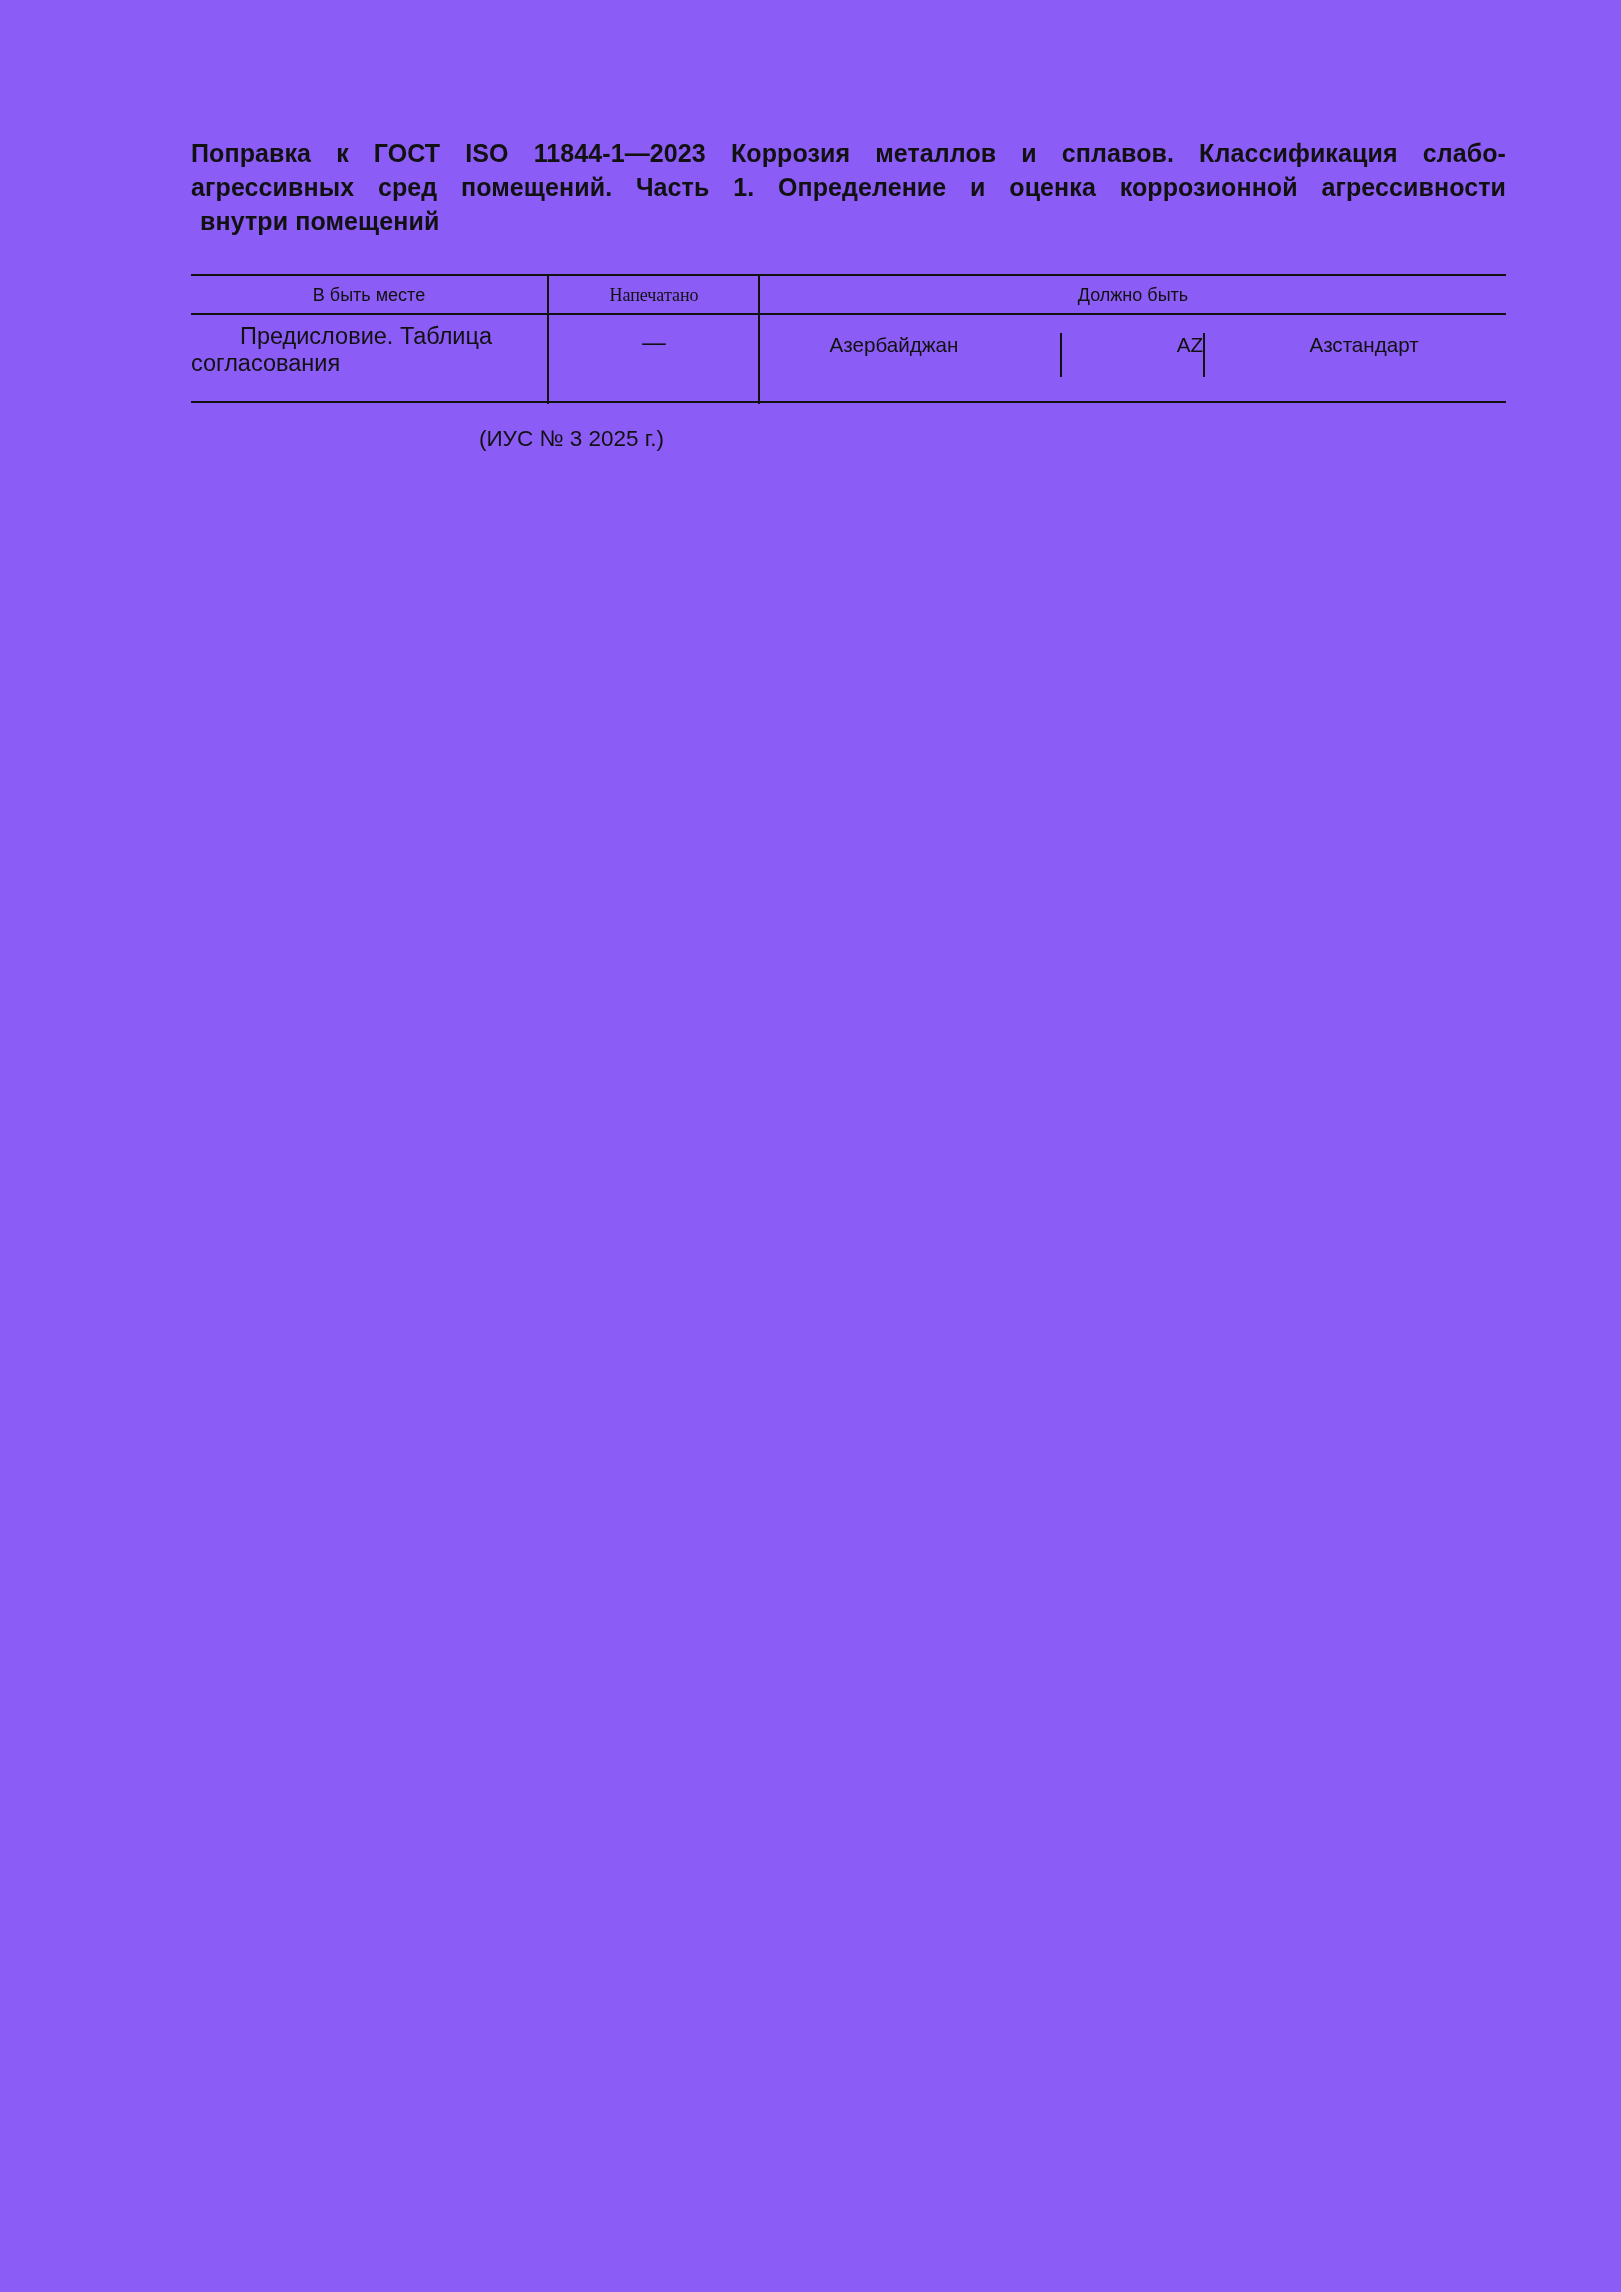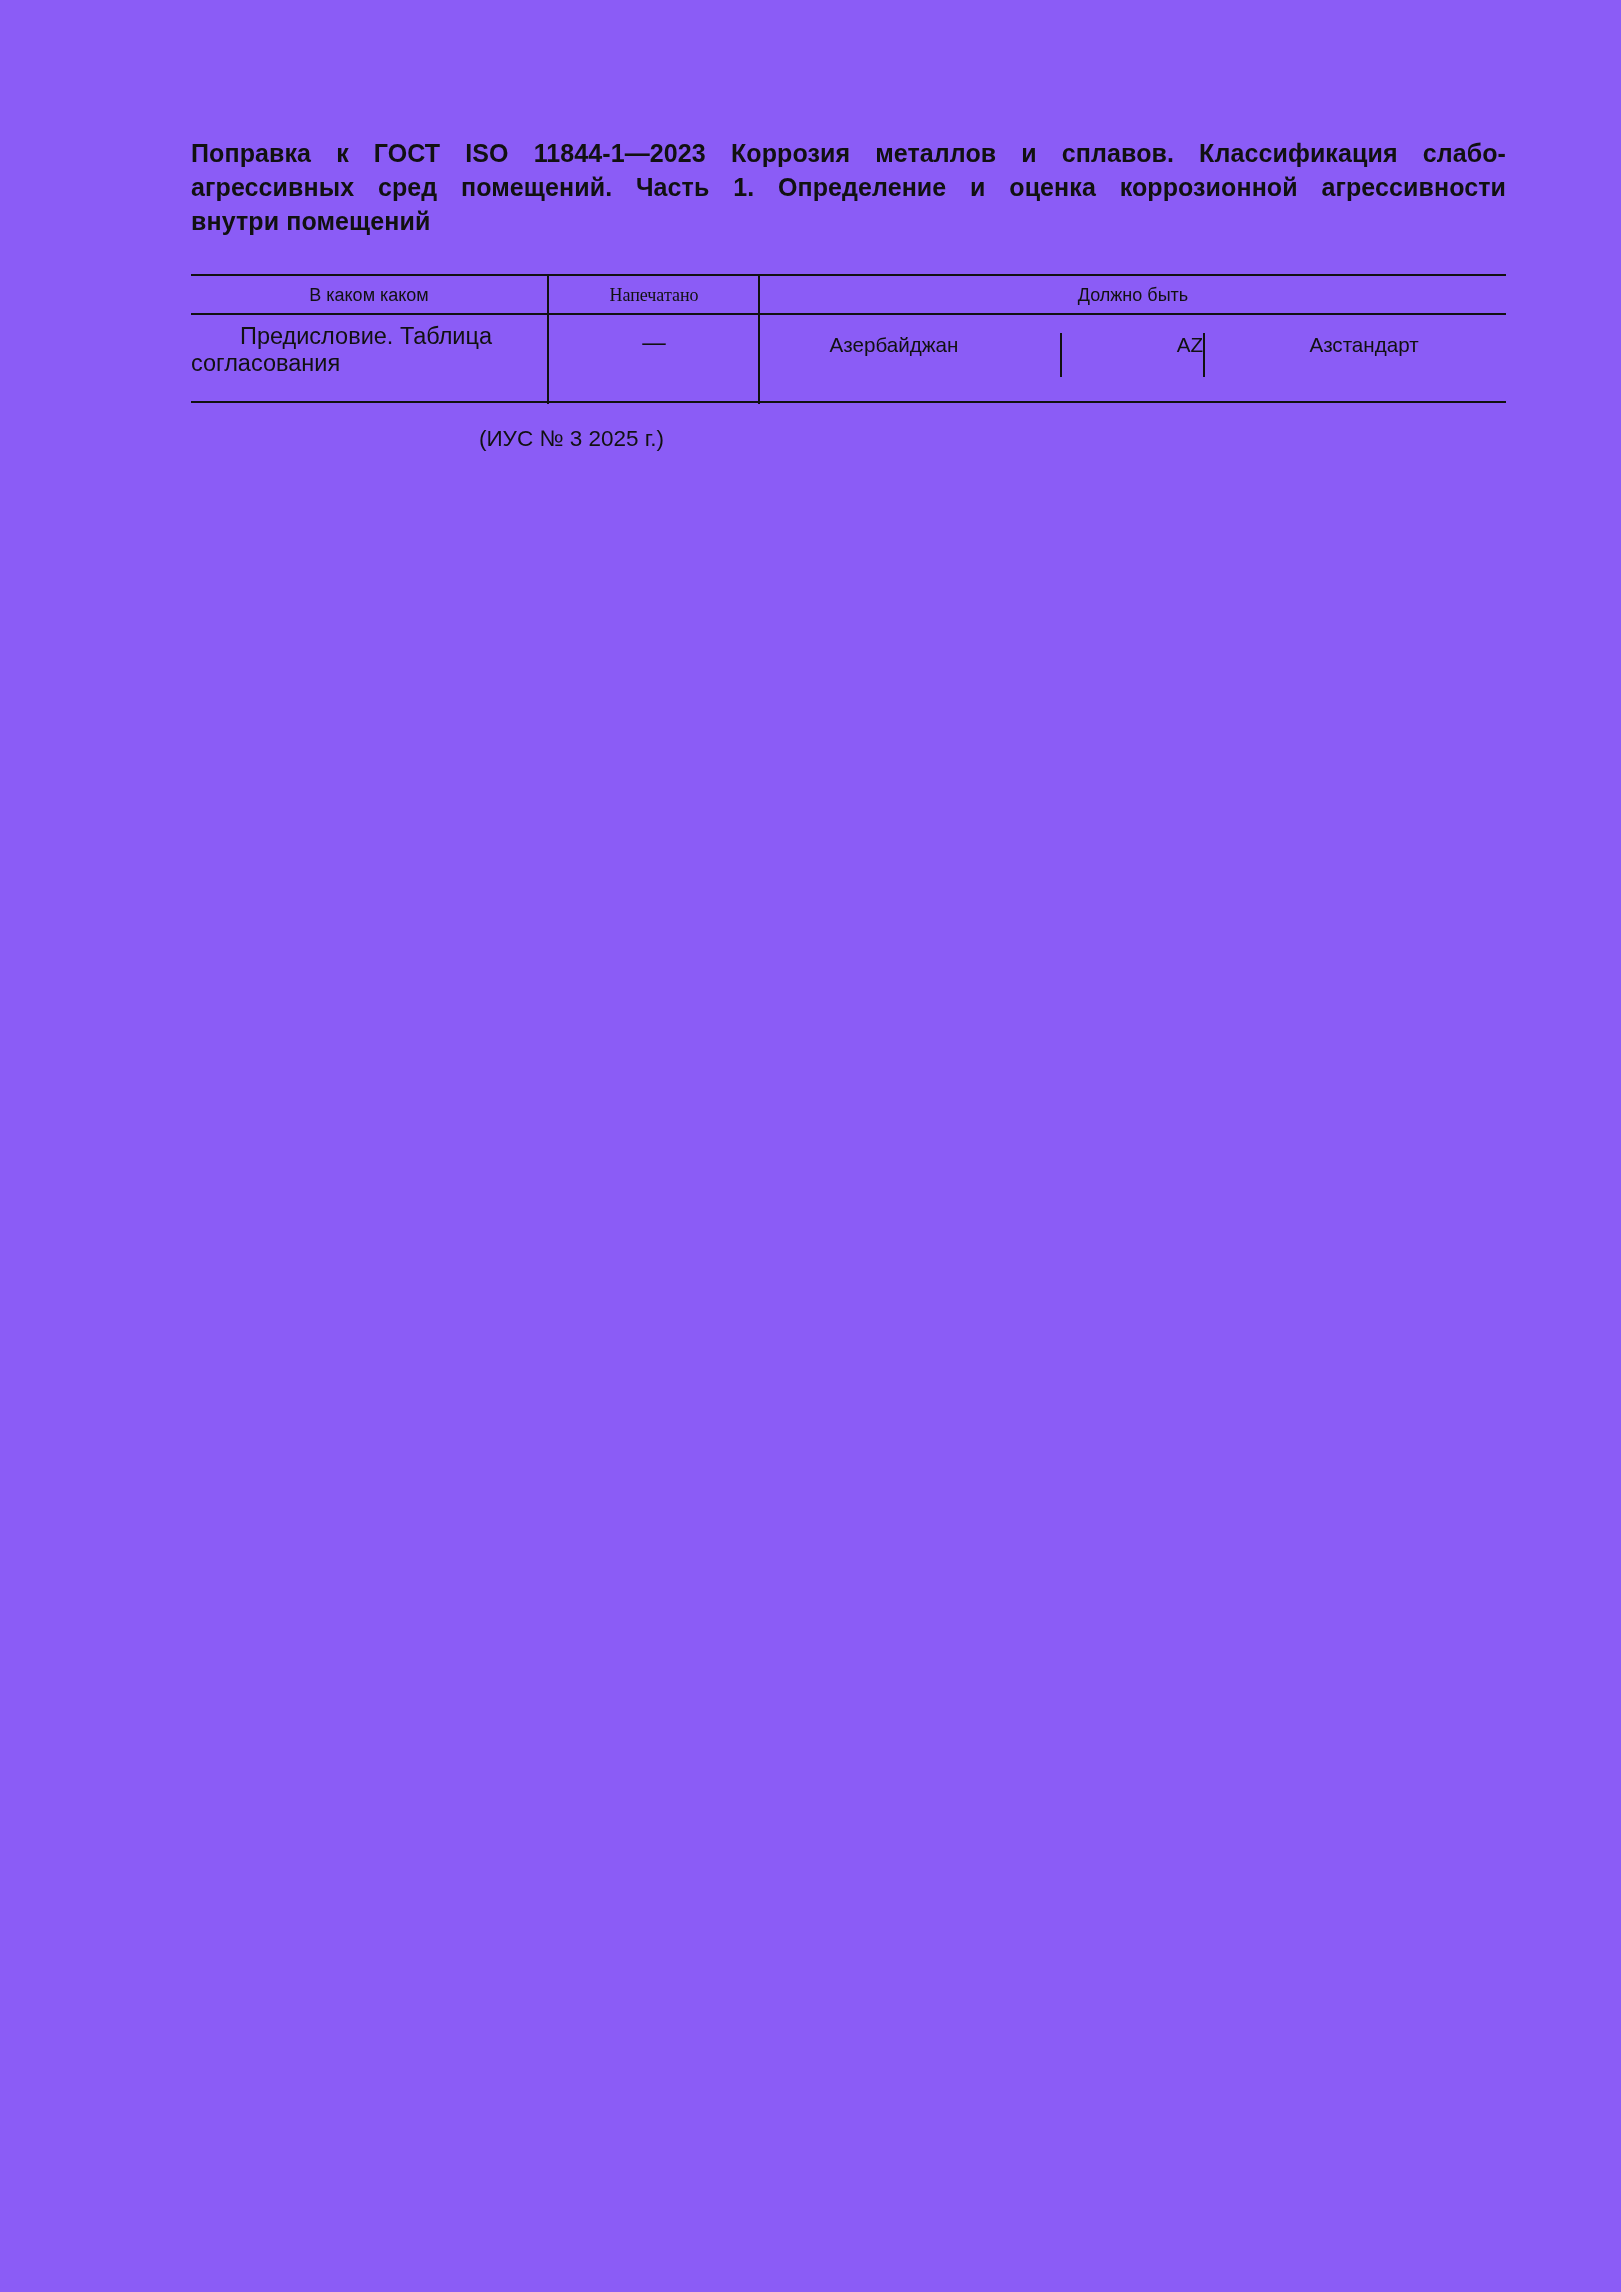--- a/index.html
+++ b/index.html
@@ -43,20 +43,21 @@
   .doc-title .tline {
     display: block;
     text-align: justify;
     text-align-last: justify;
     white-space: pre-wrap;
   }
   .doc-title .tline-last {
     display: block;
     text-align: left;
     text-align-last: left;
+    margin-left: 9px;
   }
 
   
   .corr-table {
     position: absolute;
     left: 191px;
     top: 274px;
     width: 1315px;
   }
 
@@ -194,21 +195,21 @@
     <div class="rule rule-top"></div>
     <div class="rule rule-header"></div>
     <div class="rule rule-bottom"></div>
 
     <div class="vsep vsep-1"></div>
     <div class="vsep vsep-2"></div>
 
     <div class="vsep-short vsep-short-1"></div>
     <div class="vsep-short vsep-short-2"></div>
 
-    <div class="th th-place">В каком каком</div>
+    <div class="th th-place">В быть месте</div>
     <div class="th th-print">Напечатано</div>
     <div class="th th-must">Должно быть</div>
 
     <div class="td-place">Предисловие. Таблица согласования</div>
     <div class="td-print">—</div>
     <div class="td-must-country">Азербайджан</div>
     <div class="td-must-code">AZ</div>
     <div class="td-must-body">Азстандарт</div>
 
   </div>

